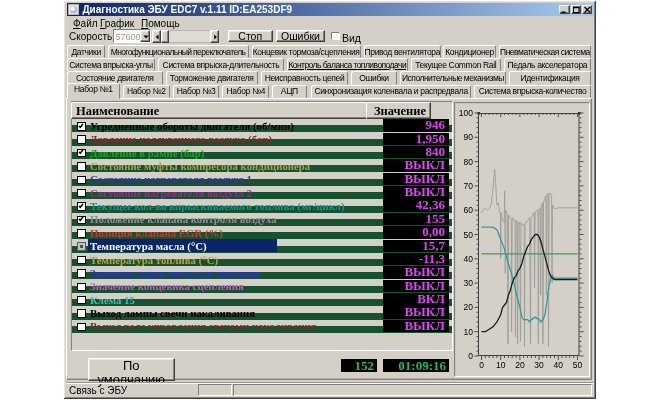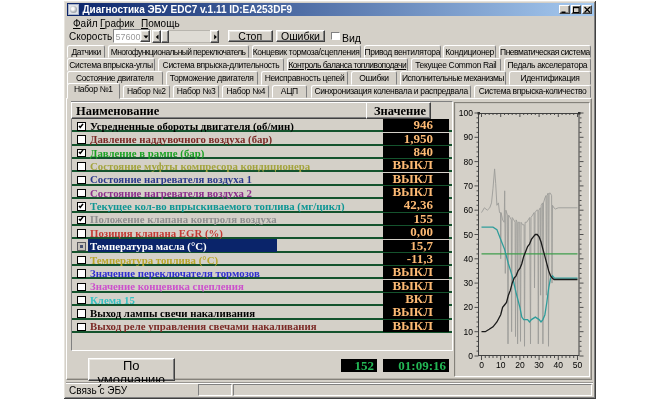--- a/index.html
+++ b/index.html
@@ -29,28 +29,28 @@
 .tab span { position:relative; top:0.5px; }
 .tab.sel { z-index:6; }
 #page { left:66px; top:97.8px; width:526px; height:282.2px; background:#d4d0c8;
   border:1px solid; border-color:#fff #84817a #84817a #fff;
   box-shadow: inset -1px -1px 0 #b4b0a8; z-index:1; }
 #grid { left:71px; top:101px; width:381.5px; height:250px; z-index:2;
   border:1px solid; border-color:#808080 #fff #fff #808080; background:#d4d0c8; }
 .hcell { top:0; height:17px; background:#d4d0c8; border:1px solid;
   border-color:#fff #404040 #404040 #fff; box-shadow: inset -1px -1px 0 #808080;
   font-weight:bold; font-size:12.5px; color:#000; font-family:"Liberation Serif",serif; }
-.trow { left:0; width:379.5px; font-weight:bold; font-size:10.8px; color:#000; border-bottom:2px solid #14532d; font-family:"Liberation Serif",serif; }
+.trow { left:0; width:379.5px; font-weight:bold; font-size:10.8px; color:#000; border-bottom:7px solid #14532d; font-family:"Liberation Serif",serif; }
 .trow .cb { left:5px; top:3px; width:8.5px; height:8.5px; background:#fff;
   border:1.6px solid #000; }
 .trow .cb svg { position:absolute; left:-0.5px; top:-0.5px; }
 .trow .cbg { background:#c6c3bc; border-color:#5a5a5e; }
 .trow .tlabel { left:18px; top:0.8px; white-space:nowrap; }
 .trow .tval { left:310.5px; width:66.5px; top:0.3px; height:12.4px; background:#000;
-  color:#fdba74; text-align:right; padding-right:16px; font-size:13px; line-height:12px; letter-spacing:0; }
+  color:#d946ef; text-align:right; padding-right:4px; font-size:13px; line-height:12px; letter-spacing:0; }
 .rbar { left:16px; top:0; width:189px; height:13px; background:#0a246a; }
 #chartpanel { left:454px; top:102px; width:136px; height:275px;
   border:1px solid; border-color:#84817a #fff #fff #84817a; z-index:2;
   box-shadow: inset 1px 1px 0 #c8c5be; }
 #statusbar { left:66px; top:384px; width:527px; height:30px; font-size:10px; color:#000; z-index:2;}
 .sb-panel { top:0; height:12px; border:1px solid; border-color:#808080 #fff #fff #808080; }
 .blackbox { background:#000; color:#23b855; font-weight:bold; font-size:13px;
   text-align:right; z-index:3; font-family:"Liberation Serif",serif; }
 </style></head>
 <body>

